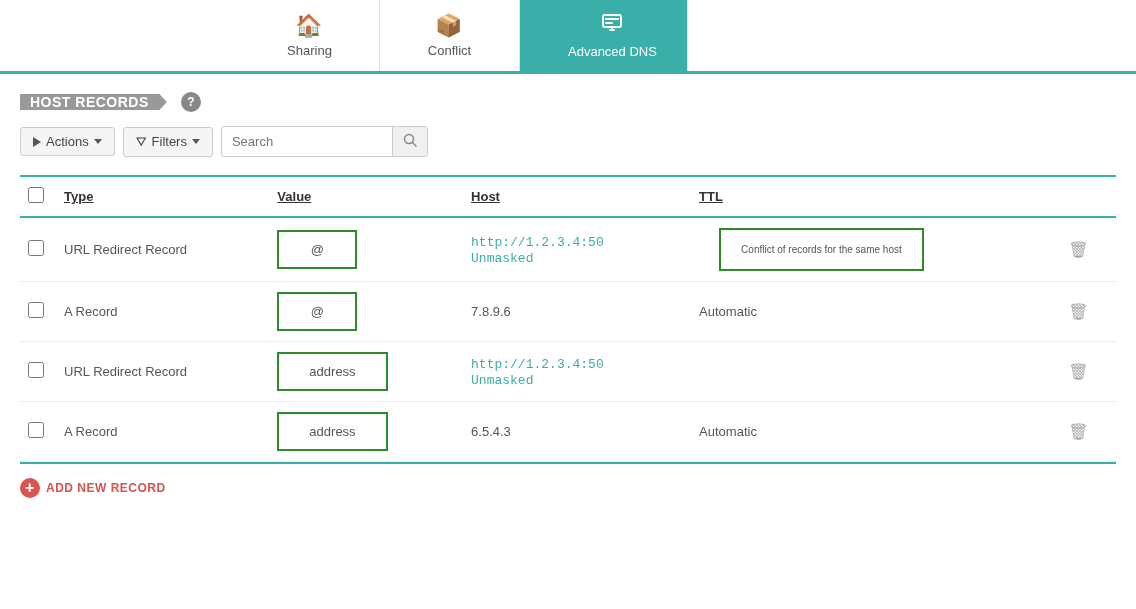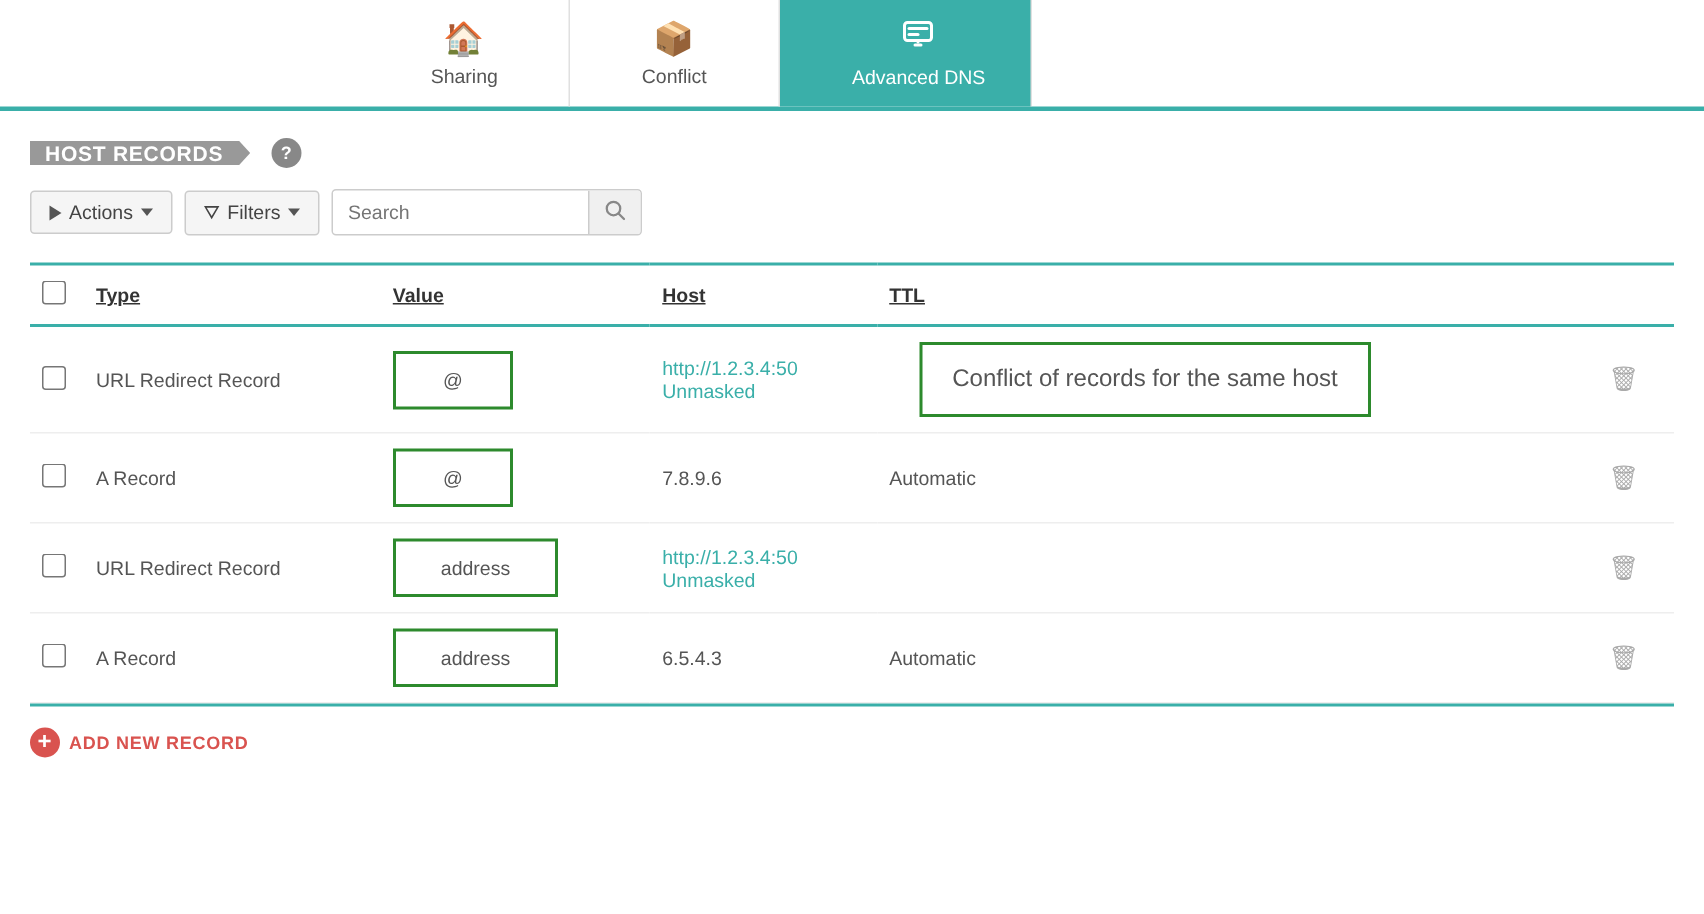--- a/index.html
+++ b/index.html
@@ -186,30 +186,31 @@
       min-width: 80px;
       text-align: center;
     }
 
     
     .conflict-box {
       border: 2.5px solid #2d8a2d;
       padding: 14px 20px;
       display: inline-block;
       color: #555;
-      font-size: 16px;
+      font-size: 10px;
       background: #fff;
       position: relative;
       margin-left: 20px;
     }
 
     
     .value-link {
       color: #3aafa9;
       text-decoration: none;
+      font-family: Liberation Mono, monospace;
     }
 
     
     .ttl-auto {
       color: #888;
     }
 
     
     .delete-icon {
       color: #aaa;

